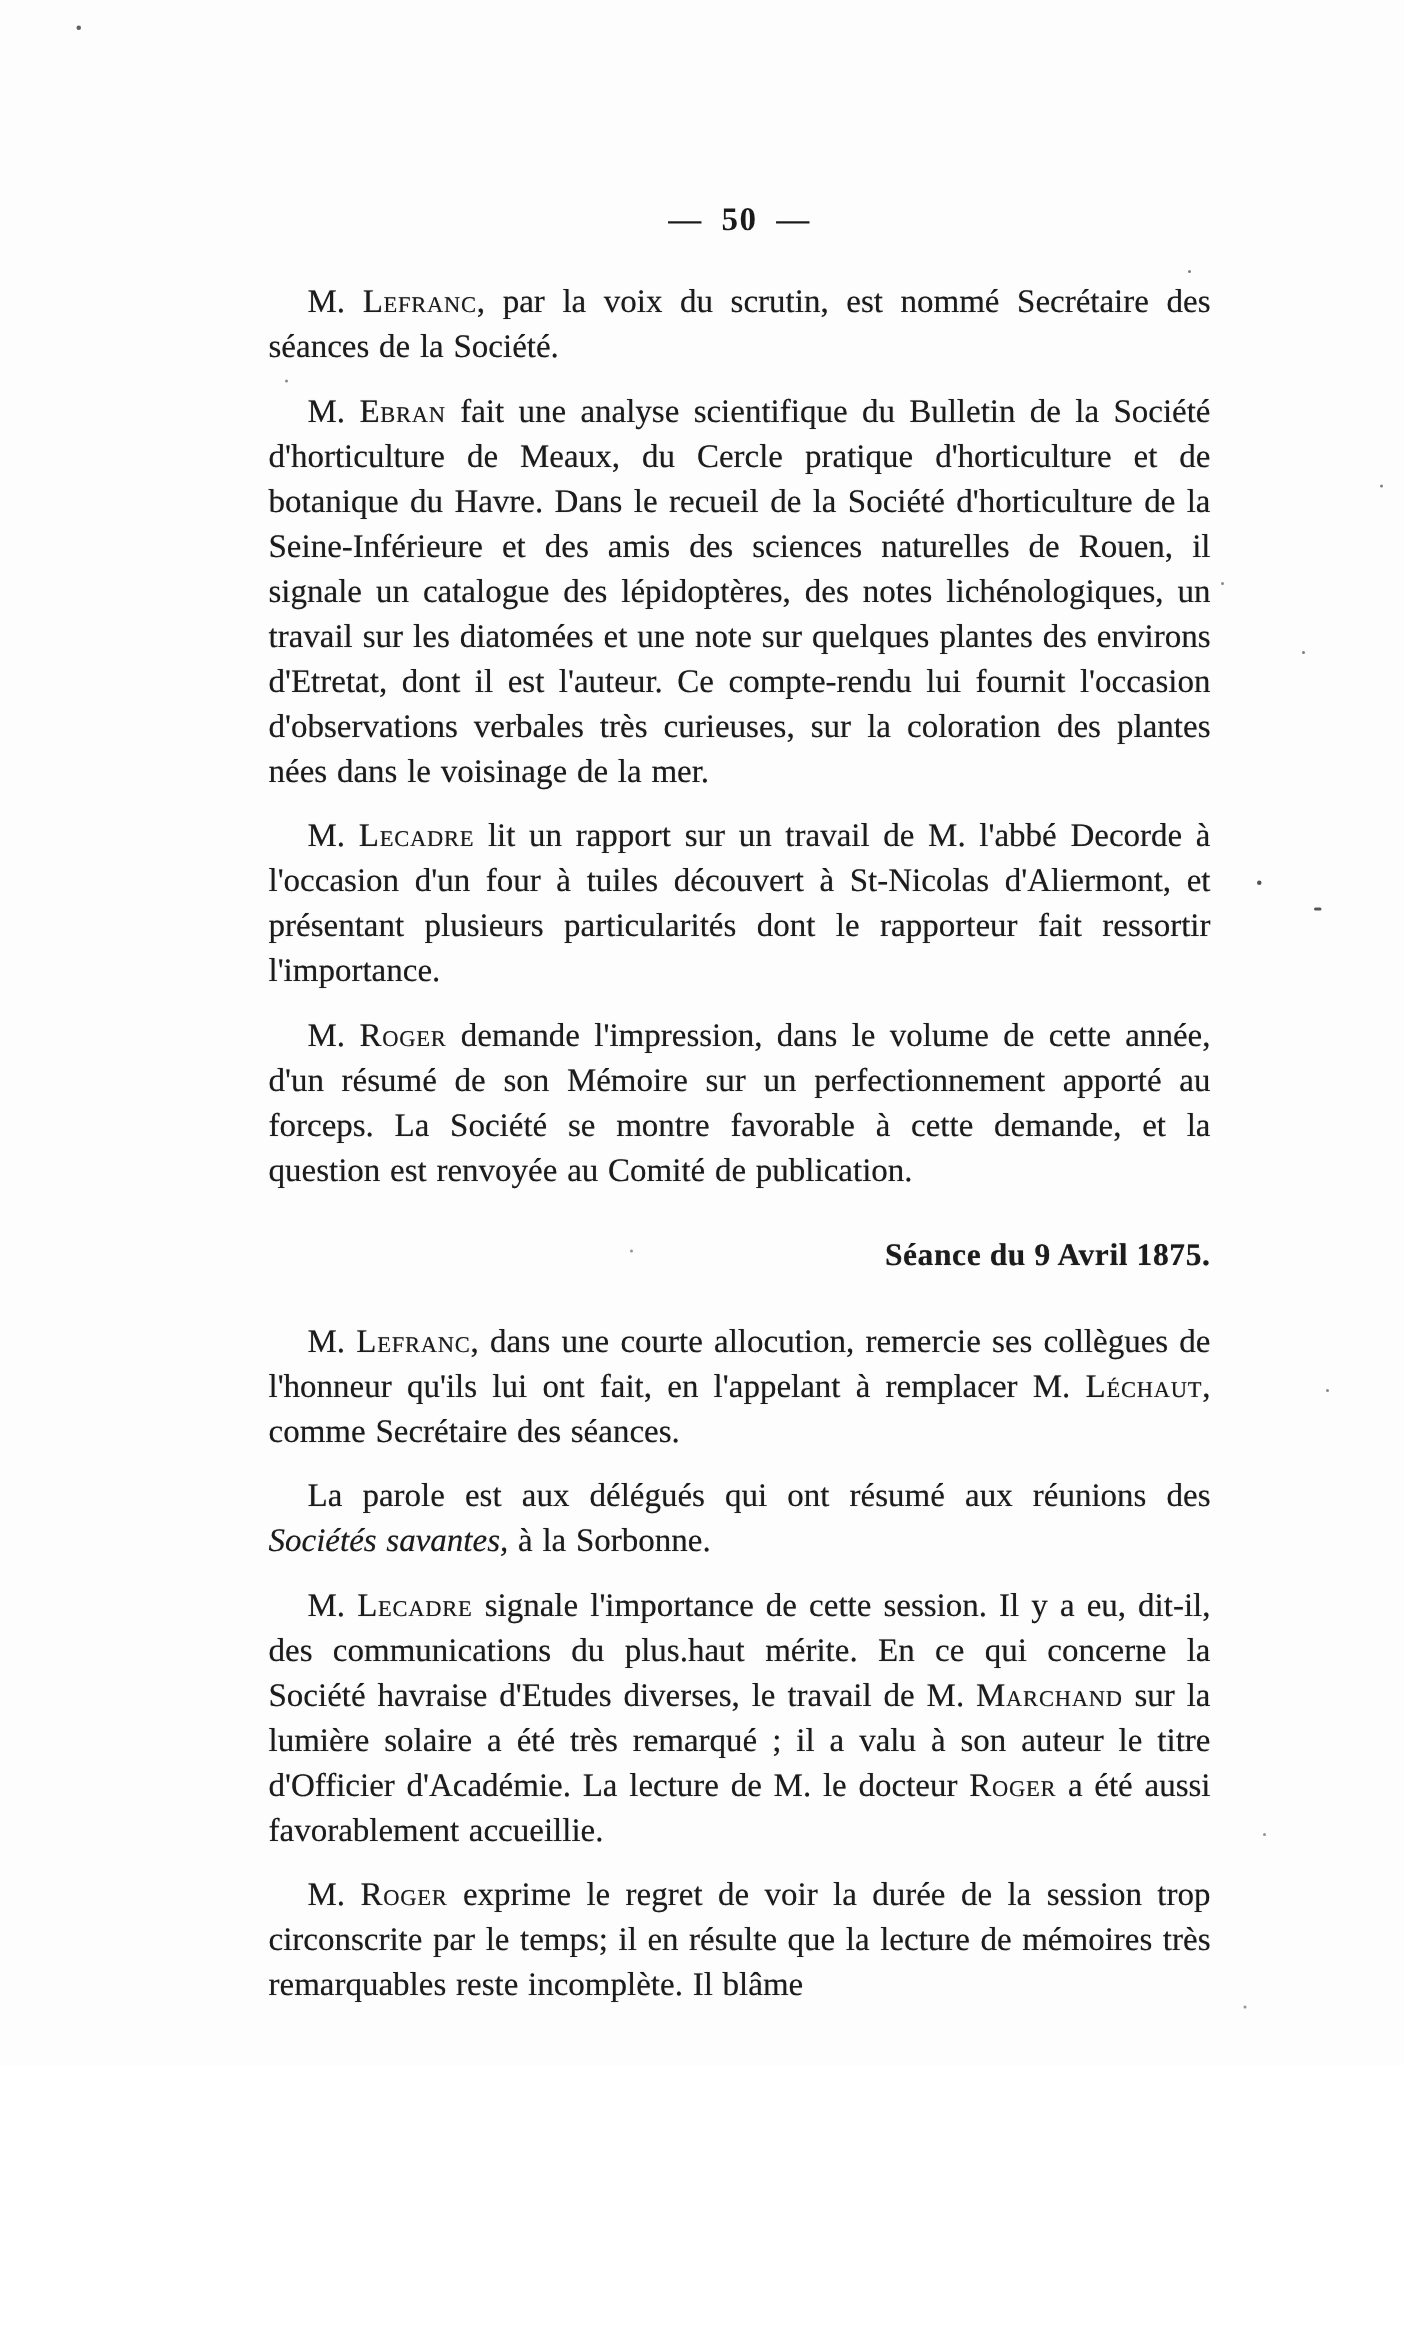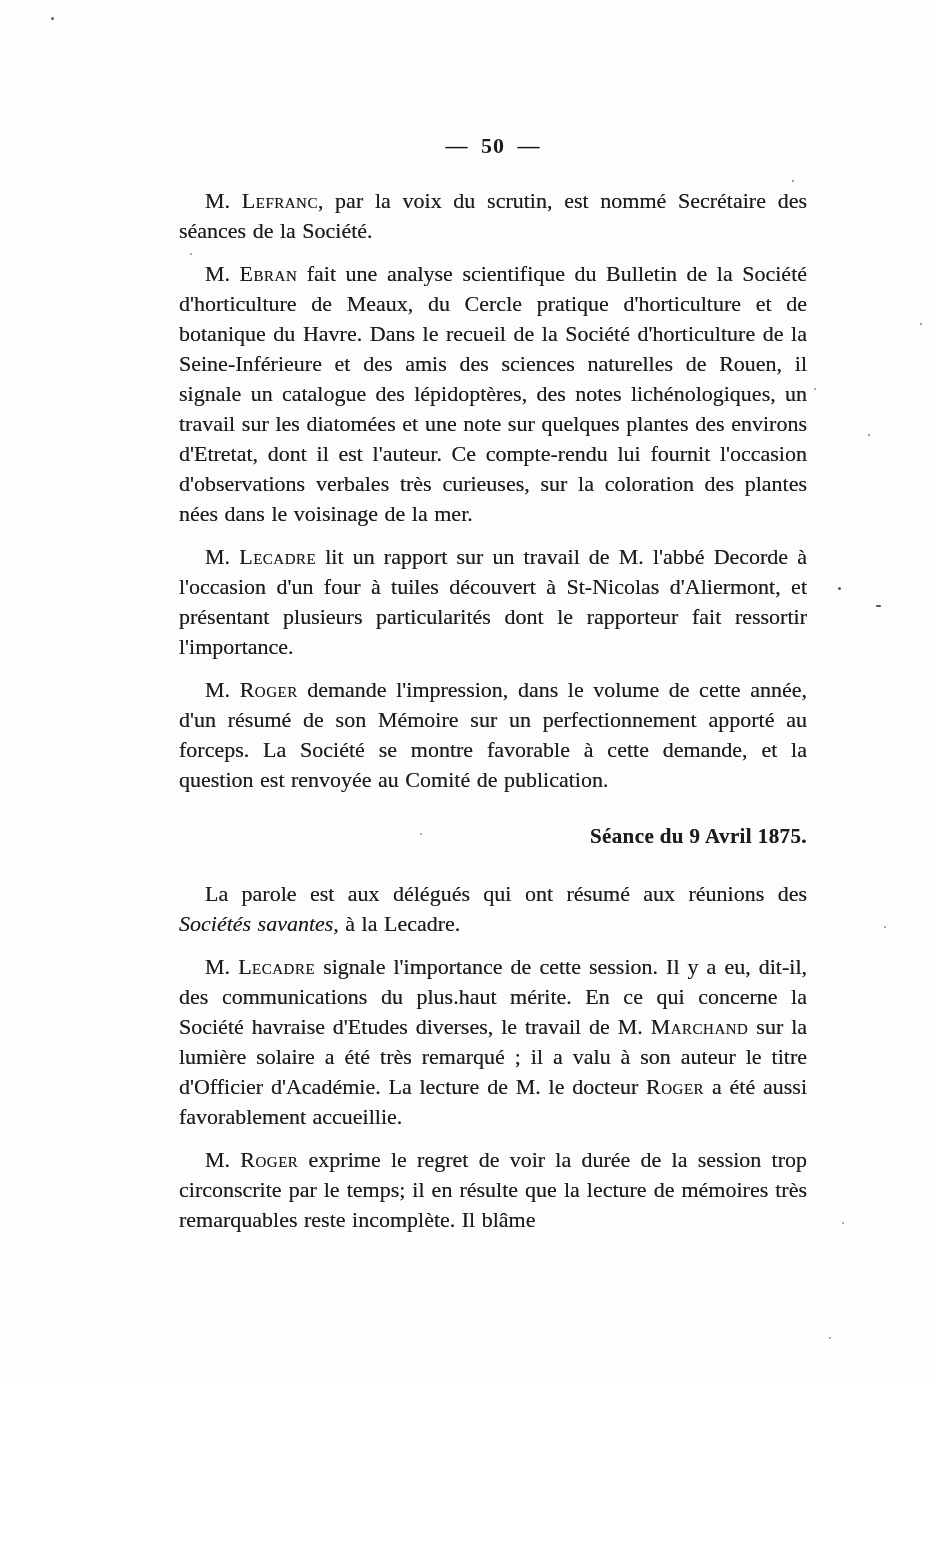--- a/index.html
+++ b/index.html
@@ -87,21 +87,22 @@
     <div>
         <p class="para"><span>M. </span><span class="sc">Lefranc</span><span>, par la voix du scrutin, est nommé Secrétaire des séances de la Société.</span></p>
         <p class="para"><span>M. </span><span class="sc">Ebran</span><span> fait une analyse scientifique du Bulletin de la Société d'horticulture de Meaux, du Cercle pratique d'horticulture et de botanique du Havre. Dans le recueil de la Société d'horticulture de la Seine-Inférieure et des amis des sciences naturelles de Rouen, il signale un catalogue des lépidoptères, des notes lichénologiques, un travail sur les diatomées et une note sur quelques plantes des environs d'Etretat, dont il est l'auteur. Ce compte-rendu lui fournit l'occasion d'observations verbales très curieuses, sur la coloration des plantes nées dans le voisinage de la mer.</span></p>
         <p class="para"><span>M. </span><span class="sc">Lecadre</span><span> lit un rapport sur un travail de M. l'abbé Decorde à l'occasion d'un four à tuiles découvert à St-Nicolas d'Aliermont, et présentant plusieurs particularités dont le rapporteur fait ressortir l'importance.</span></p>
         <p class="para"><span>M. </span><span class="sc">Roger</span><span> demande l'impression, dans le volume de cette année, d'un résumé de son Mémoire sur un perfectionnement apporté au forceps. La Société se montre favorable à cette demande, et la question est renvoyée au Comité de publication.</span></p>
       </div>
 
     <h2 class="heading">Séance du 9 Avril 1875.</h2>
 
     <div>
-        <p class="para"><span>La parole est aux délégués qui ont résumé aux réunions des </span><span class="i">Sociétés savantes,</span><span> à la Lecadre.</span></p>
+        <p class="para"><span>M. </span><span class="sc">Lefranc</span><span>, dans une courte allocution, remercie ses collègues de l'honneur qu'ils lui ont fait, en l'appelant à remplacer M. </span><span class="sc">Léchaut</span><span>, comme Secrétaire des séances.</span></p>
+        <p class="para"><span>La parole est aux délégués qui ont résumé aux réunions des </span><span class="i">Sociétés savantes,</span><span> à la Sorbonne.</span></p>
         <p class="para"><span>M. </span><span class="sc">Lecadre</span><span> signale l'importance de cette session. Il y a eu, dit-il, des communications du plus.haut mérite. En ce qui concerne la Société havraise d'Etudes diverses, le travail de M. </span><span class="sc">Marchand</span><span> sur la lumière solaire a été très remarqué ; il a valu à son auteur le titre d'Officier d'Académie. La lecture de M. le docteur </span><span class="sc">Roger</span><span> a été aussi favorablement accueillie.</span></p>
         <p class="para"><span>M. </span><span class="sc">Roger</span><span> exprime le regret de voir la durée de la session trop circonscrite par le temps; il en résulte que la lecture de mémoires très remarquables reste incomplète. Il blâme</span></p>
       </div>
   </div>
 
   <div class="speck" style="left:51px;  top:17px;   width:3px; height:3px; opacity:.75;"></div>
   <div class="speck" style="left:792px; top:180px;  width:2px; height:2px; opacity:.6;"></div>
   <div class="speck" style="left:190px; top:253px;  width:2px; height:2px; opacity:.55;"></div>
   <div class="speck" style="left:920px; top:323px;  width:2px; height:2px; opacity:.6;"></div>
   <div class="speck" style="left:814px; top:388px;  width:2px; height:2px; opacity:.55;"></div>

